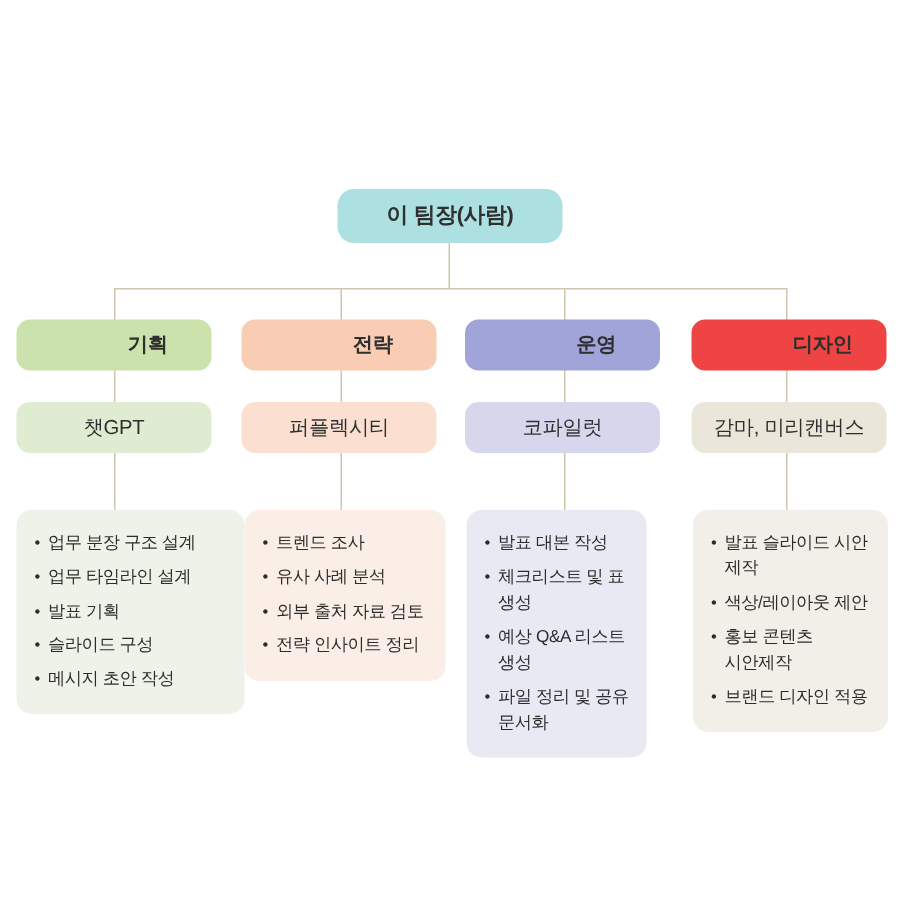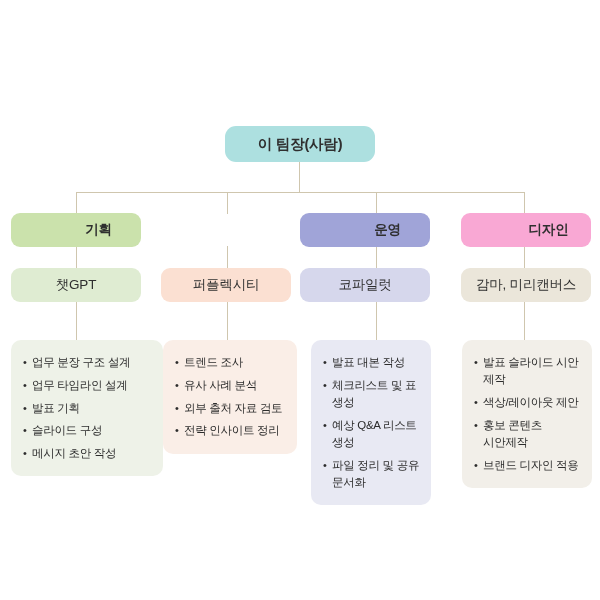--- a/index.html
+++ b/index.html
@@ -104,42 +104,42 @@
     position: absolute;
     left: 0;
     top: 0;
     font-size: 11px;
     color: #2c2c2c;
   }
 
   
   .col-0 { left: 11px; }
   .col-1 { left: 161px; }
-  .col-2 { left: 300px; }
+  .col-2 { left: 310px; }
   .col-3 { left: 461px; }
 
   .panel.col-0 { left: 11px;  width: 152px; }
   .panel.col-1 { left: 163px; width: 134px; }
   .panel.col-2 { left: 311px; width: 120px; }
   .panel.col-3 { left: 462px; width: 130px; }
 
   
   .br-green  .node-dept, .node-dept.br-green  { background: #cbe2ac; }
   .br-green  .node-tool, .node-tool.br-green  { background: #dfecd2; }
   .panel.br-green  { background: #eef2e8; }
 
   .node-dept.br-peach  { background: #f9cdb4; }
   .node-tool.br-peach  { background: #fbe0d2; }
   .panel.br-peach  { background: #faeee7; }
 
   .node-dept.br-purple { background: #a0a4d8; }
   .node-tool.br-purple { background: #d6d7ec; }
   .panel.br-purple { background: #e8e9f3; }
 
-  .node-dept.br-beige  { background: #f9a8d4; }
+  .node-dept.br-beige  { background: #ef4444; }
   .node-tool.br-beige  { background: #ebe6da; }
   .panel.br-beige  { background: #f2efe9; }
 </style>
 </head>
 <body>
 
 <div id="chart-root">
 
   <div class="conn conn-v" style="left:299px; top:162px; height:30px;"></div>
   <div class="conn conn-h" style="left:76px; top:192px; width:448px;"></div>
@@ -155,20 +155,21 @@
   <div class="conn conn-v" style="left:524px; top:246px; height:24px;"></div>
 
   <div class="conn conn-v" style="left:76px; top:300px; height:42px;"></div>
   <div class="conn conn-v" style="left:227px; top:300px; height:42px;"></div>
   <div class="conn conn-v" style="left:376px; top:300px; height:42px;"></div>
   <div class="conn conn-v" style="left:524px; top:300px; height:42px;"></div>
 
   <div class="node node-root">이 팀장(사람)</div>
 
   <div class="node node-dept br-green col-0">기획</div>
+  <div class="node node-dept br-peach col-1">전략</div>
   <div class="node node-dept br-purple col-2">운영</div>
   <div class="node node-dept br-beige col-3">디자인</div>
 
   <div class="node node-tool br-green col-0">챗GPT</div>
   <div class="node node-tool br-peach col-1">퍼플렉시티</div>
   <div class="node node-tool br-purple col-2">코파일럿</div>
   <div class="node node-tool br-beige col-3">감마, 미리캔버스</div>
 
   <div class="panel br-green col-0">
     <ul>

